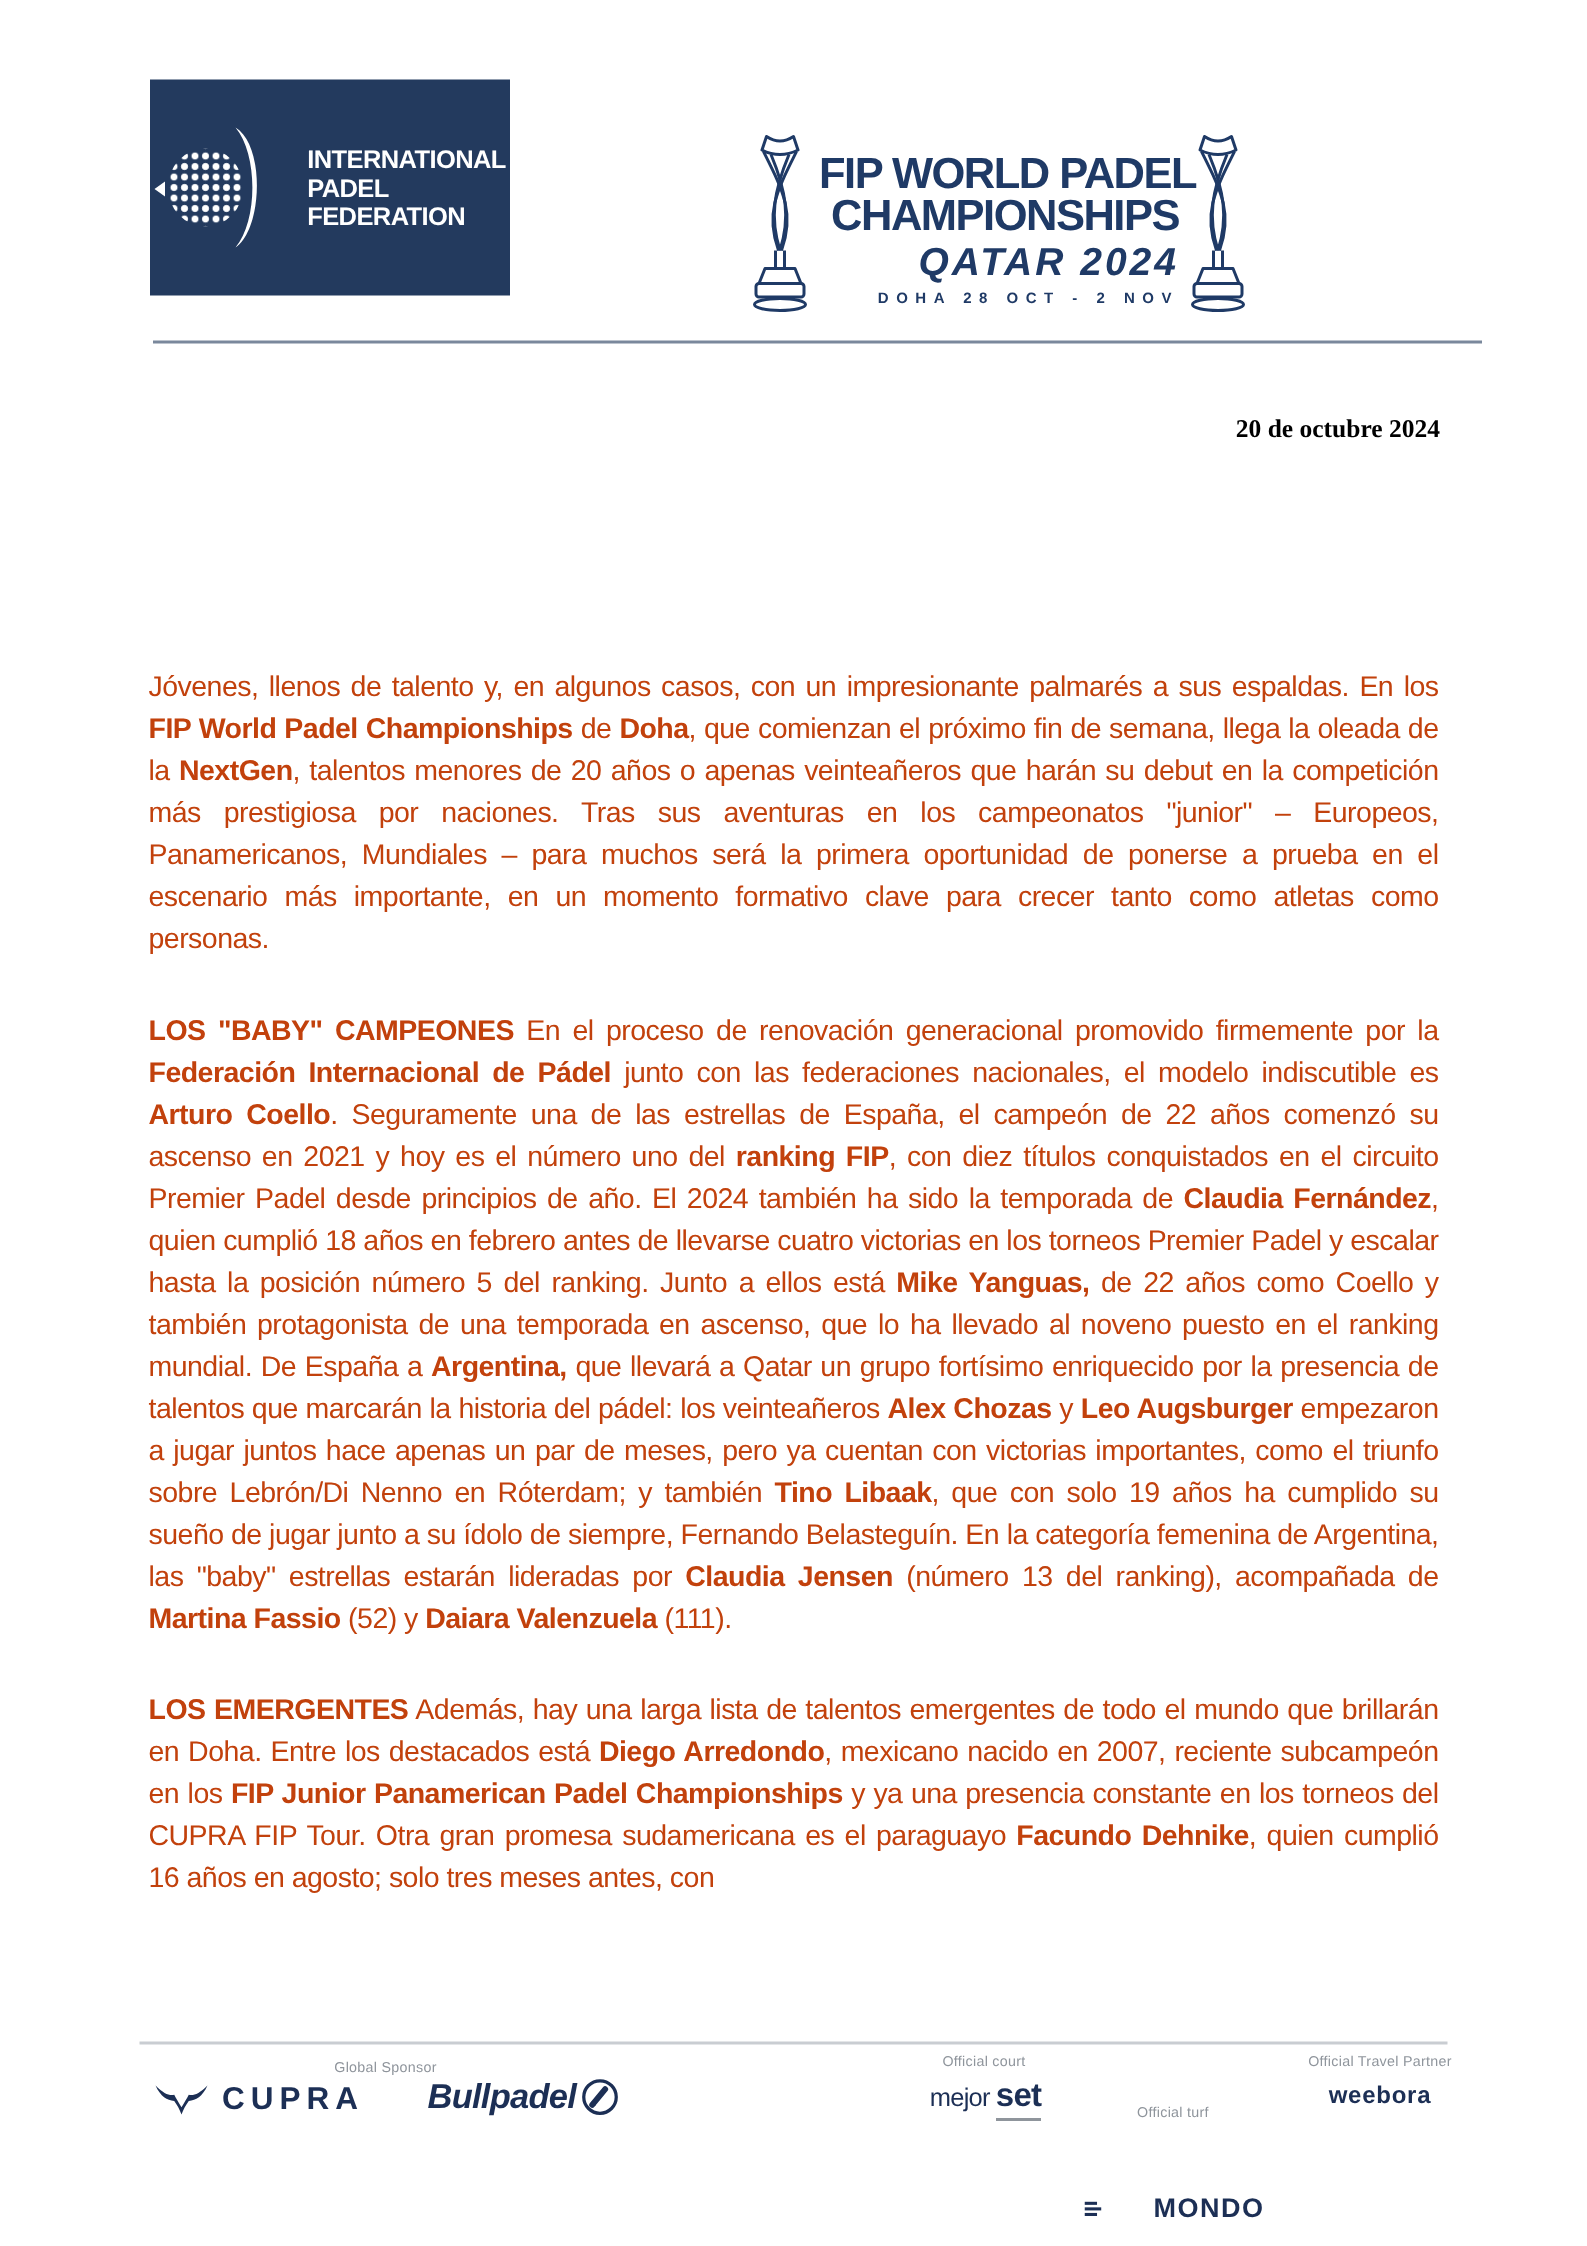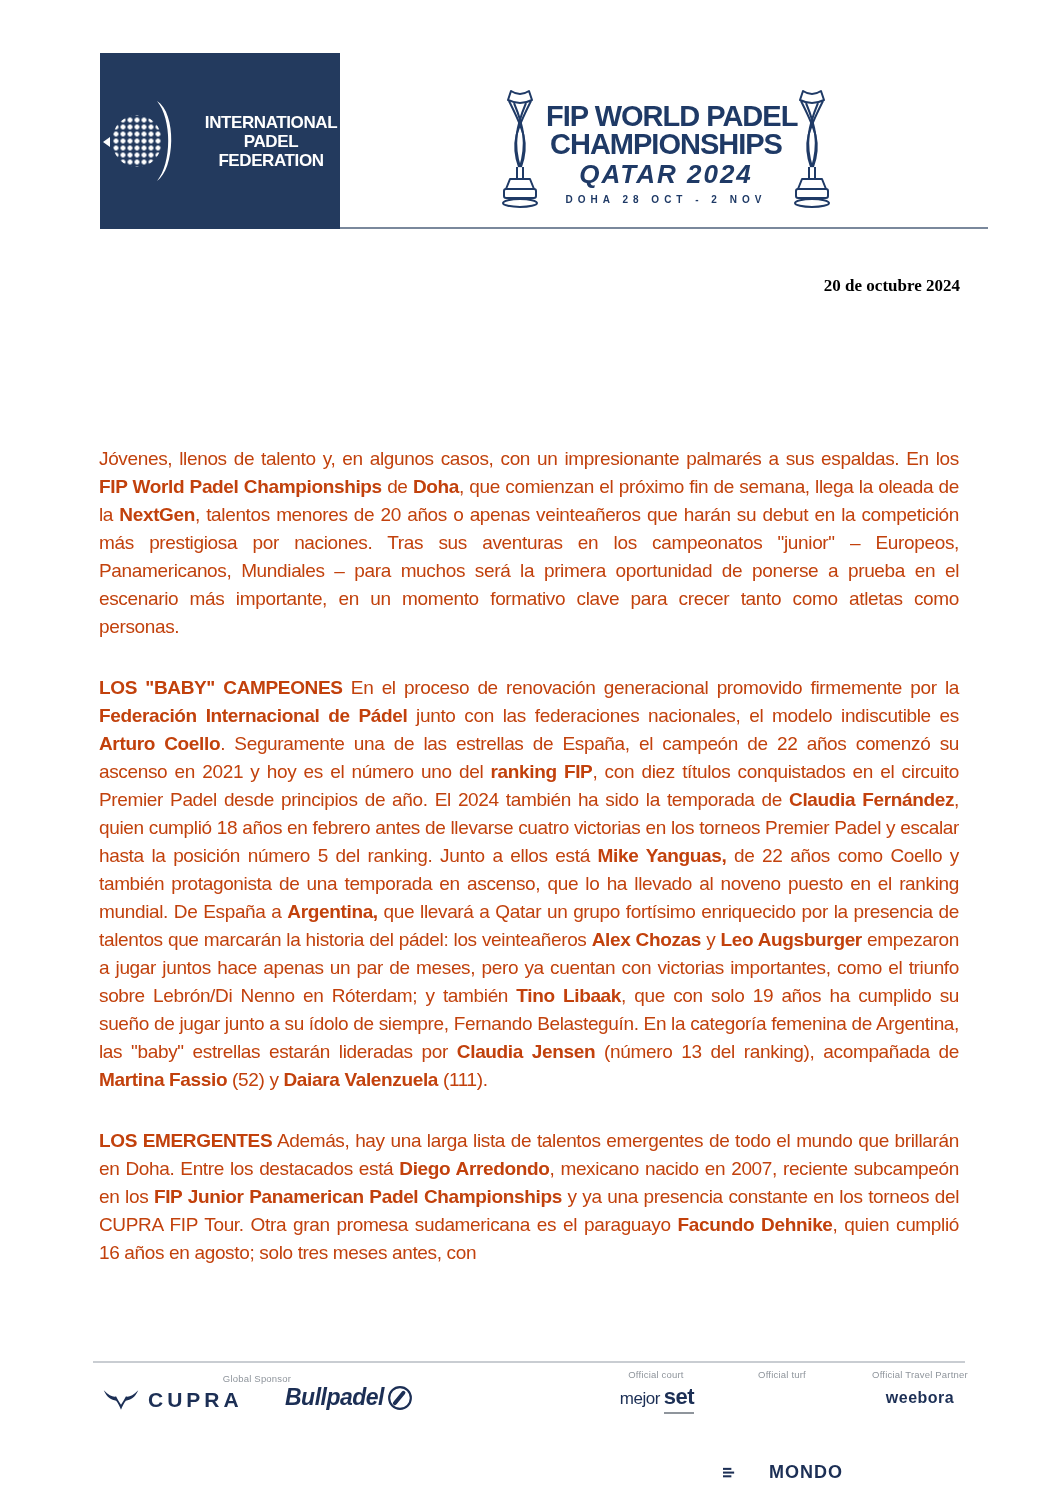--- a/index.html
+++ b/index.html
@@ -1,35 +1,35 @@
 <!DOCTYPE html>
 <html><head>
 <meta charset="utf-8">
 <style>
   html,body{margin:0;padding:0;background:#ffffff;}
   .page{position:relative;width:1058px;height:1497px;background:#ffffff;overflow:hidden;
         font-family:"Liberation Sans",sans-serif;color:#0b0b0b;}
 
   
   .header-rule{position:absolute;left:102px;top:227px;width:886px;height:2px;background:#7a889c;z-index:0;}
-  .ipf-box{position:absolute;left:100px;top:53px;width:240px;height:176px;background:#233a5e;z-index:1;
-           display:flex;align-items:center;justify-content:center;gap:28px;text-align:center;}
+  .ipf-box{position:absolute;left:100px;top:53px;width:240px;height:144px;background:#233a5e;z-index:1;
+           display:flex;align-items:center;justify-content:center;gap:28px;}
   .ipf-icon{position:relative;width:74px;height:84px;flex:0 0 auto;}
   .ipf-arrow{position:absolute;left:0;top:38px;width:0;height:0;border-top:5px solid transparent;
              border-bottom:5px solid transparent;border-right:7px solid #fff;}
   .ipf-dots{position:absolute;left:9px;top:16px;width:50px;height:52px;border-radius:50%;
             background-image:radial-gradient(circle,#ffffff 2.1px,rgba(255,255,255,0) 2.6px);
             background-size:7px 7px;background-position:center;}
   .ipf-crescent{position:absolute;right:0;top:0;}
   .ipf-text{display:flex;flex-direction:column;justify-content:center;}
   .ipf-text div{color:#ffffff;font-weight:bold;font-size:17px;line-height:19px;letter-spacing:-0.4px;}
 
   .event-logo{position:absolute;left:500px;top:83px;width:332px;height:140px;z-index:1;
               display:flex;align-items:center;justify-content:center;gap:6px;color:#1f3a66;}
-  .event-text{width:240px;text-align:center;}
+  .event-text{width:240px;text-align:right;}
   .ev-big{font-size:29px;line-height:28px;font-weight:800;letter-spacing:-1px;white-space:nowrap;}
   .ev-sub{font-size:26px;line-height:32px;font-weight:bold;font-style:italic;letter-spacing:2px;white-space:nowrap;}
   .ev-dates{font-size:10px;font-weight:bold;letter-spacing:5px;white-space:nowrap;margin-top:4px;}
   .trophy{flex:0 0 auto;}
 
   
   .doc-date{position:absolute;top:276px;right:98px;font-family:"Liberation Serif",serif;
             font-weight:bold;font-size:17px;color:#000;}
   .doc-title{position:absolute;left:99px;top:356px;width:860px;margin:0;text-align:center;
              font-size:26px;line-height:31px;font-weight:bold;color:#0d0d0d;letter-spacing:-0.3px;}
@@ -39,21 +39,21 @@
   .article p{margin:0 0 0 0;font-size:19px;line-height:28px;letter-spacing:-0.35px;
              text-align:justify;color:#c2410c;}
   .article p + p{margin-top:33px;}
   .article b{font-weight:bold;}
 
   
   .footer-rule{position:absolute;left:93px;top:1361px;width:872px;height:2px;background:#c9cdd2;}
   .sp-label{position:absolute;font-size:9.5px;color:#8f959c;text-align:center;letter-spacing:0.2px;}
   .lbl-global{left:197px;top:1373px;width:120px;}
   .lbl-court{left:596px;top:1369px;width:120px;}
-  .lbl-turf{left:722px;top:1369px;width:120px;}
+  .lbl-turf{left:722px;top:1403px;width:120px;}
   .lbl-travel{left:845px;top:1369px;width:150px;}
 
   .logo-group{position:absolute;display:flex;align-items:center;color:#1c2f55;}
   .cupra{left:103px;top:1388px;gap:9px;}
   .cupra-word{font-size:21px;font-weight:bold;letter-spacing:4px;}
   .bullpadel{left:285px;top:1384px;gap:3px;}
   .bullpadel-word{font-size:23px;font-weight:bold;font-style:italic;letter-spacing:-0.5px;}
   .mejorset{left:597px;top:1384px;width:120px;justify-content:center;align-items:baseline;gap:4px;}
   .ms-light{font-size:17px;font-weight:normal;letter-spacing:-0.5px;}
   .ms-bold{font-size:22px;font-weight:bold;letter-spacing:-0.5px;position:relative;}

